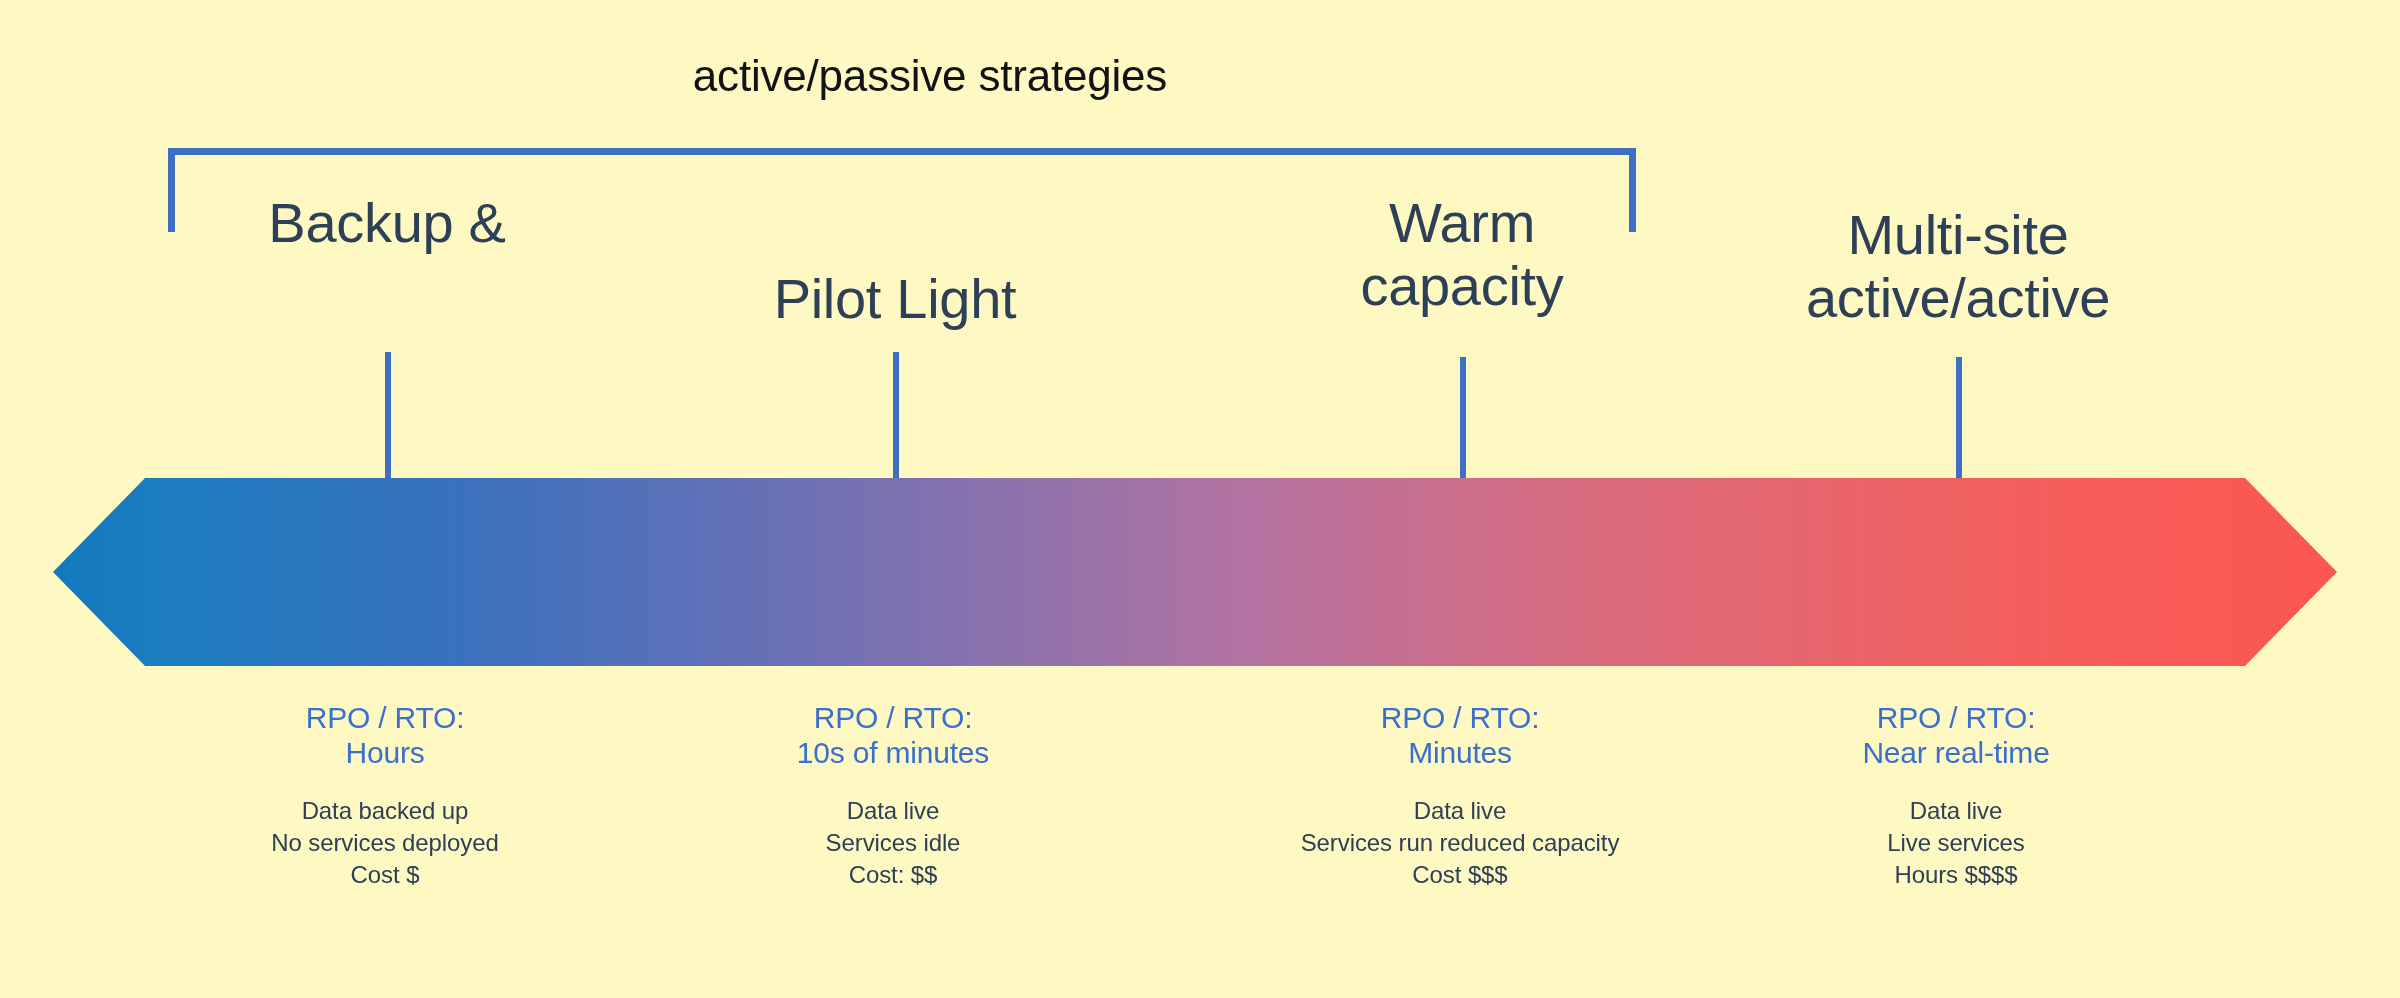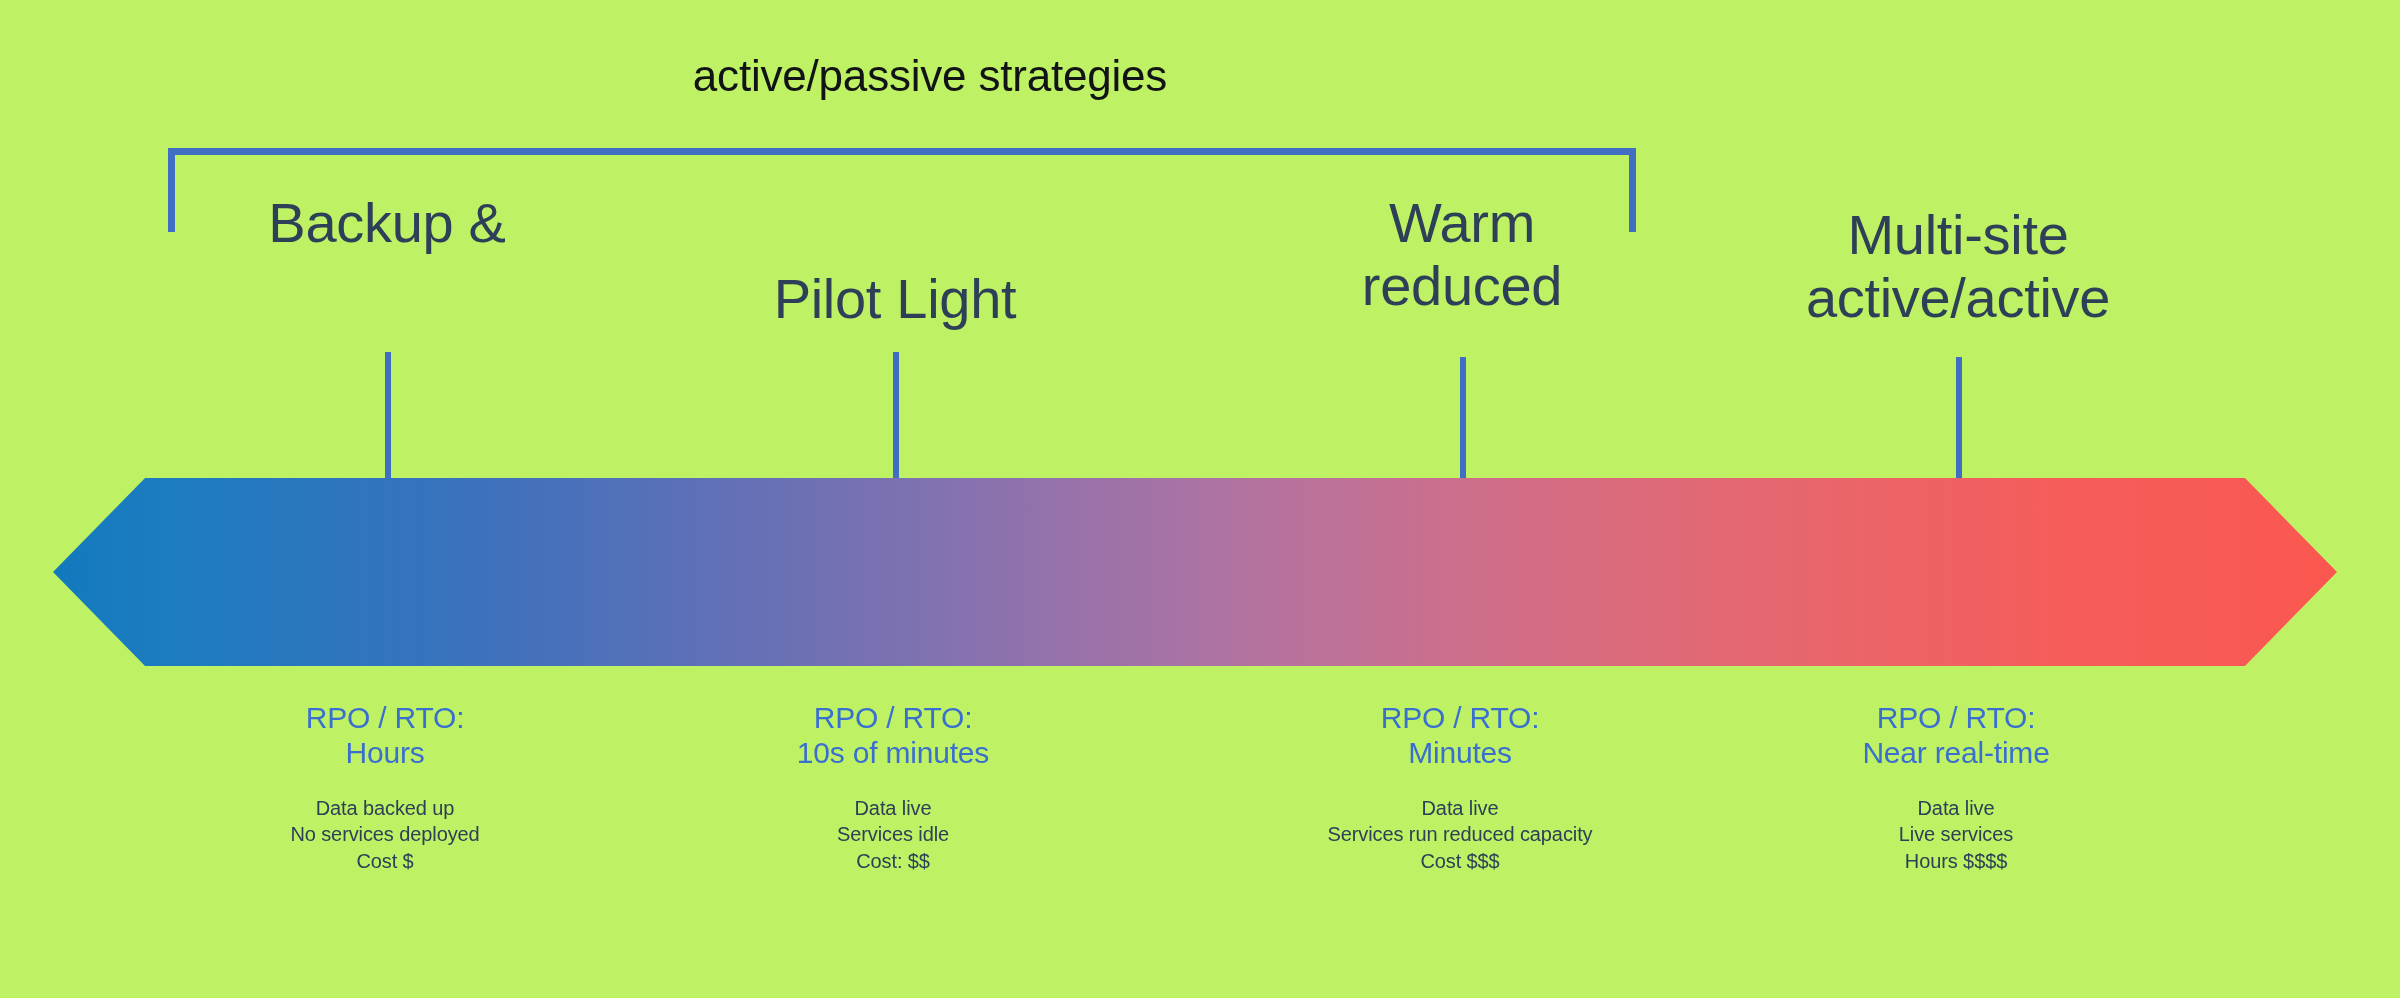--- a/index.html
+++ b/index.html
@@ -9,21 +9,21 @@
     background: #ffffff;
   }
   body {
     font-family: "Liberation Sans", sans-serif;
     -webkit-font-smoothing: antialiased;
   }
   #canvas {
     position: relative;
     width: 2400px;
     height: 998px;
-    background: #bef264;
+    background: #fef9c3;
     overflow: hidden;
   }
 
   
   .bracket-caption {
     position: absolute;
     left: 0;
     top: 52px;
     width: 1860px;
     text-align: center;
@@ -103,21 +103,21 @@
   }
   .rpo-title {
     font-size: 30px;
     line-height: 1.18;
     color: #3a6fd0;
     letter-spacing: -0.2px;
   }
   .rpo-title .ln { display: block; white-space: nowrap; }
   .detail-list {
     margin-top: 24px;
-    font-size: 20px;
+    font-size: 24px;
     line-height: 1.33;
     color: #2e4057;
     letter-spacing: -0.1px;
   }
   .detail-list .ln { display: block; white-space: nowrap; }
 </style>
 </head>
 <body>
 
 <div id="canvas">
@@ -129,21 +129,21 @@
   <div class="strategy-label" style="left: 107px; top: 192px; width: 560px;">
     <span class="ln">Backup &amp;</span>
   </div>
 
   <div class="strategy-label" style="left: 615px; top: 268px; width: 560px;">
     <span class="ln">Pilot Light</span>
   </div>
 
   <div class="strategy-label" style="left: 1182px; top: 192px; width: 560px;">
     <span class="ln">Warm</span>
-    <span class="ln">reduced</span>
+    <span class="ln">capacity</span>
   </div>
 
   <div class="strategy-label" style="left: 1678px; top: 192px; width: 560px; margin-top: 12px;">
     <span class="ln">Multi-site</span>
     <span class="ln">active/active</span>
   </div>
 
   <div class="connector" style="left: 385px;  top: 352px; height: 128px;"></div>
   <div class="connector" style="left: 893px;  top: 352px; height: 128px;"></div>
   <div class="connector" style="left: 1460px; top: 357px; height: 123px;"></div>

